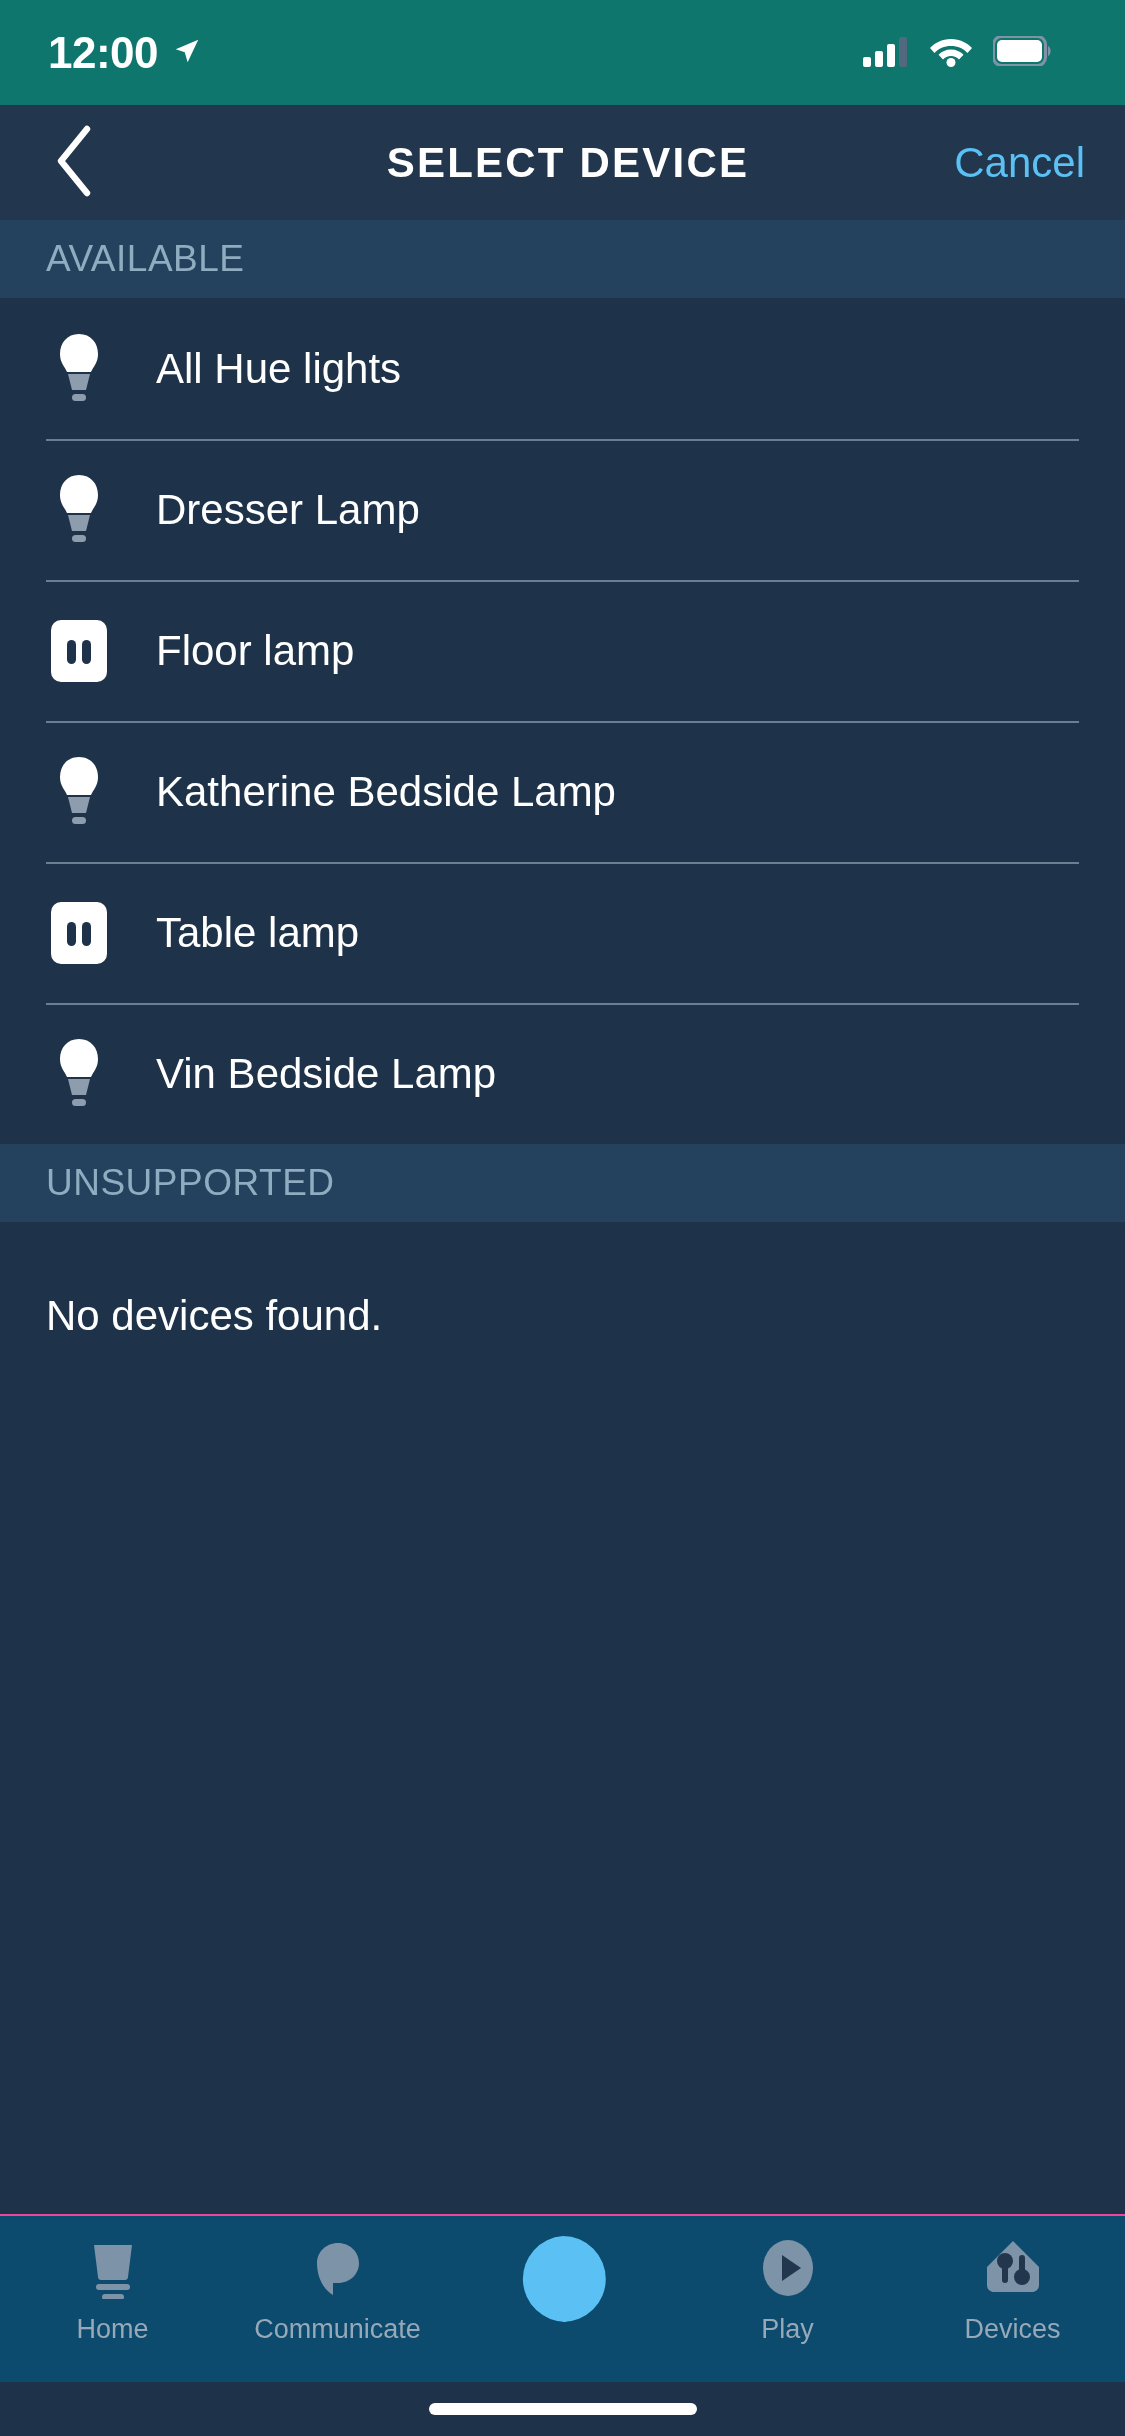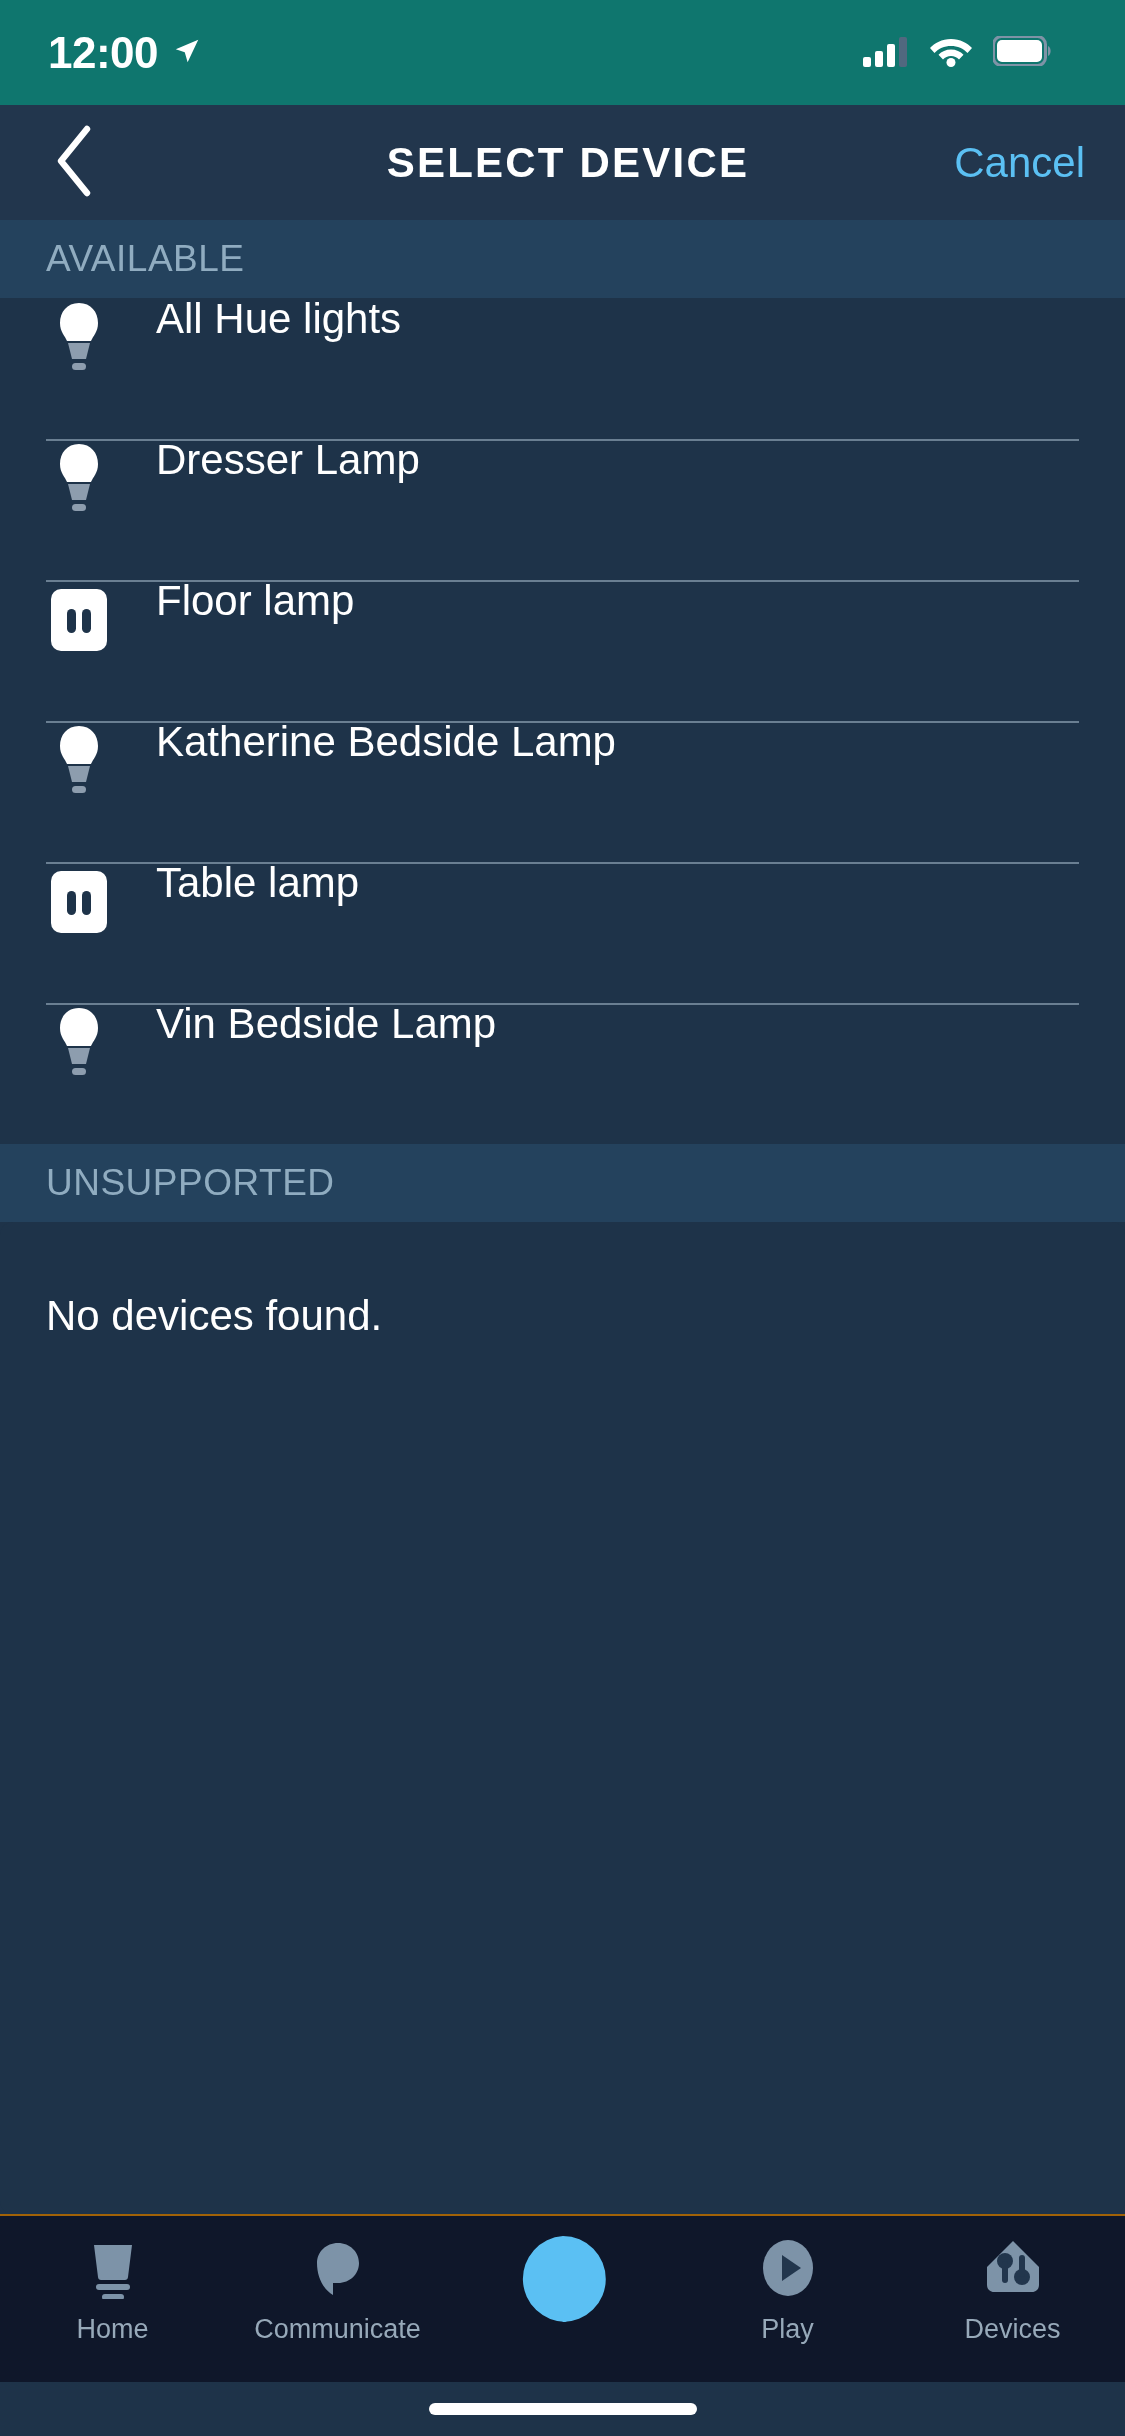--- a/index.html
+++ b/index.html
@@ -77,21 +77,21 @@
     letter-spacing:0.5px;
   }
 
   
   .list {
     background:#1e3349;
     flex:0 0 auto;
   }
   .row {
     height:141px;
-    display:flex; align-items:flex-start;
+    display:flex; align-items:center;
     padding-left:46px;
     position:relative;
     cursor:pointer;
   }
   .row + .row::before {
     content:"";
     position:absolute; left:46px; right:46px; top:0;
     height:2px;
     background:#6a7f92;
   }
@@ -114,22 +114,22 @@
     padding:70px 46px 0 46px;
     border-radius:13px;
   }
   .empty-text {
     color:#ffffff; font-size:42px;
   }
 
   
   .tabbar {
     height:168px;
-    background:#0f172a;
-    border-top:2px solid #a16207;
+    background:#0c4a6e;
+    border-top:2px solid #ec4899;
     display:flex; align-items:flex-start;
     flex:0 0 auto;
     padding-top:14px;
   }
   .tab {
     flex:1 1 0;
     display:flex; flex-direction:column;
     align-items:center; justify-content:flex-start;
     gap:10px;
     cursor:pointer;

